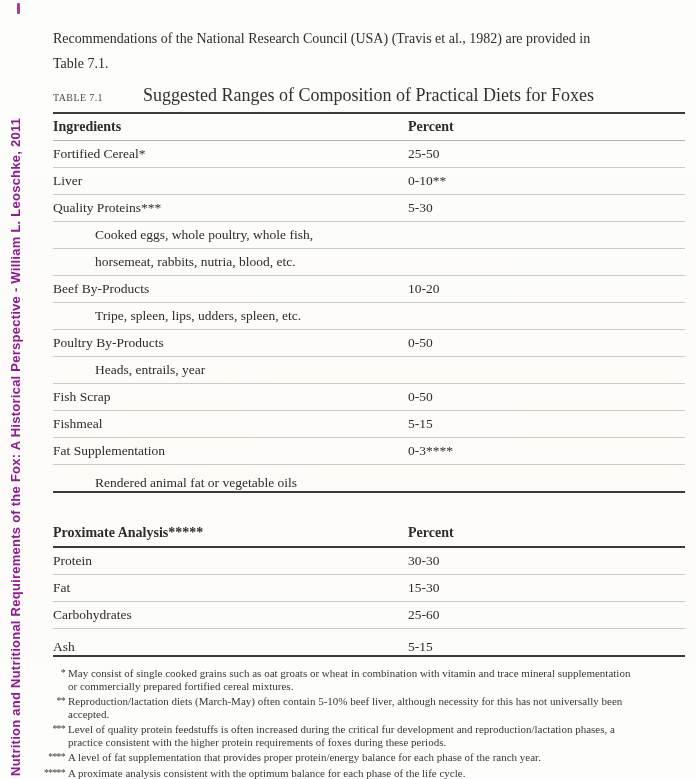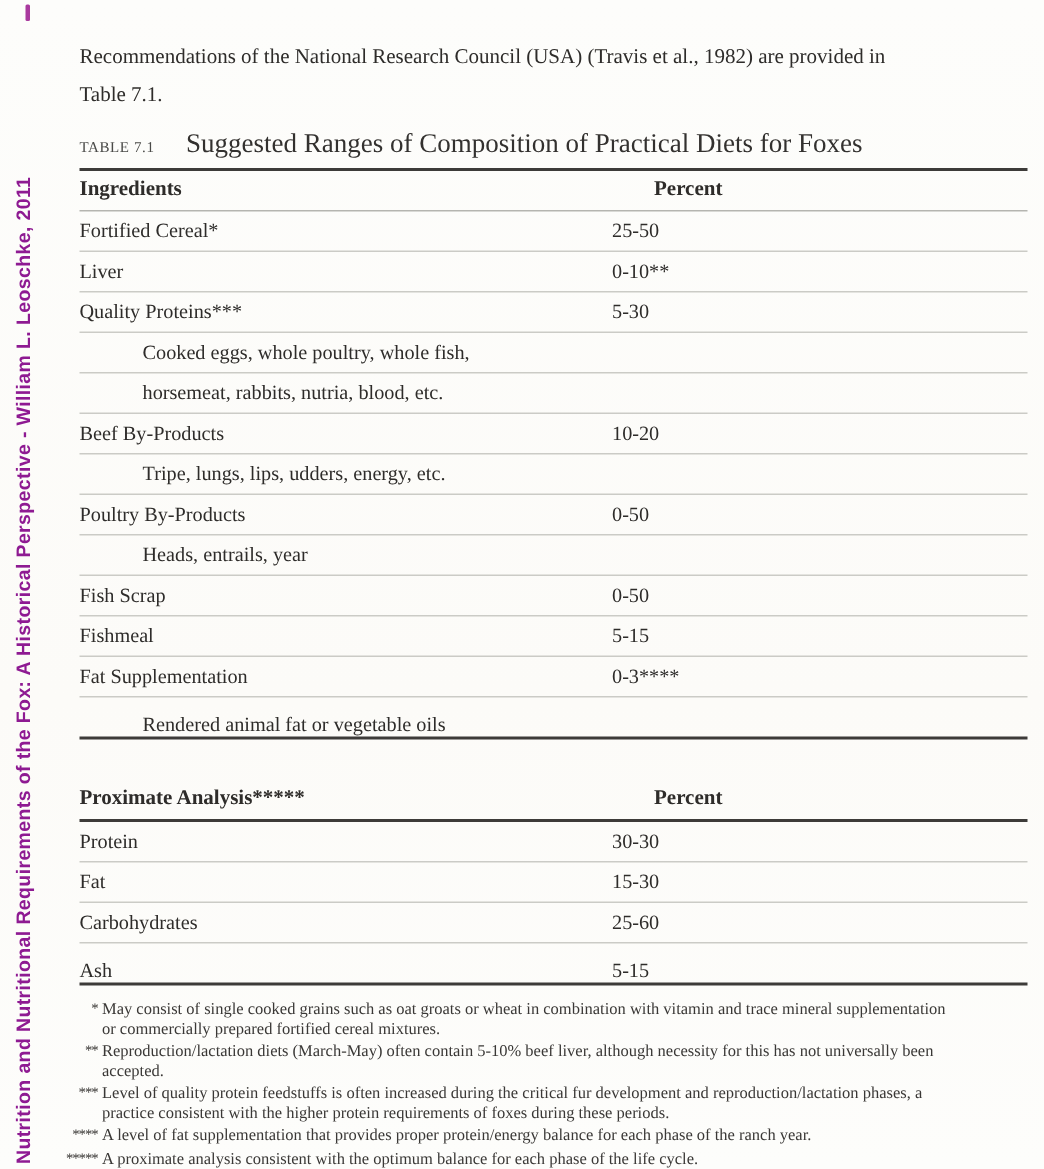--- a/index.html
+++ b/index.html
@@ -30,35 +30,35 @@
   .edge-mark {
     position: absolute; left: 17px; top: 3px;
     width: 3px; height: 11px; background: #a93a9e; border-radius: 1px;
   }
 
   .content { position: absolute; left: 53px; top: 26px; width: 632px; }
 
   .intro { margin: 0; width: 602px; font-size: 14px; line-height: 25px; }
 
   .table-caption { margin-top: 9px; height: 27px; display: flex; align-items: baseline; }
-  .table-label { font-size: 10px; letter-spacing: 0.4px; color: #4a4a48; margin-right: 5px; }
+  .table-label { font-size: 10px; letter-spacing: 0.4px; color: #4a4a48; margin-right: 24px; }
   .table-name { font-size: 18px; color: #33312f; margin-left: 16px; }
 
   .rule-thick { height: 2px; background: #3d3b39; }
 
   .trow {
     display: flex; align-items: center;
     height: 26px;
     border-bottom: 1px solid #cbcbc6;
     font-size: 13.5px;
   }
   .trow .c1 { width: 355px; }
   .trow .c2 { flex: 1; }
   .trow.sub .c1 { padding-left: 42px; width: 313px; }
-  .trow.thead { font-weight: bold; font-size: 14px; border-bottom: 1px solid #b5b5b0; gap: 28px; }
+  .trow.thead { font-weight: bold; font-size: 14px; border-bottom: 1px solid #b5b5b0; }
   .trow.last { border-bottom: none; align-items: flex-end; }
   .rule-bottom { height: 2px; background: #3d3b39; }
 
   .table2 { margin-top: 27px; }
   .table2 .thead { border-bottom: none; }
 
   .footnotes { margin-top: 10px; margin-left: -9px; color: #3a3836; }
   .fn { display: flex; margin-bottom: 3px; }
   .fn-marker { width: 21px; text-align: right; flex-shrink: 0; font-size: 9.8px; line-height: 12.5px; letter-spacing: -0.7px; }
   .fn-text { margin-left: 3px; max-width: 574px; font-size: 11px; line-height: 12.5px; }
@@ -107,21 +107,21 @@
       </div>
       <div class="trow sub">
         <div class="c1">horsemeat, rabbits, nutria, blood, etc.</div>
         <div class="c2"></div>
       </div>
       <div class="trow">
         <div class="c1">Beef By-Products</div>
         <div class="c2">10-20</div>
       </div>
       <div class="trow sub">
-        <div class="c1">Tripe, lungs, lips, udders, energy, etc.</div>
+        <div class="c1">Tripe, spleen, lips, udders, spleen, etc.</div>
         <div class="c2"></div>
       </div>
       <div class="trow">
         <div class="c1">Poultry By-Products</div>
         <div class="c2">0-50</div>
       </div>
       <div class="trow sub">
         <div class="c1">Heads, entrails, year</div>
         <div class="c2"></div>
       </div>

